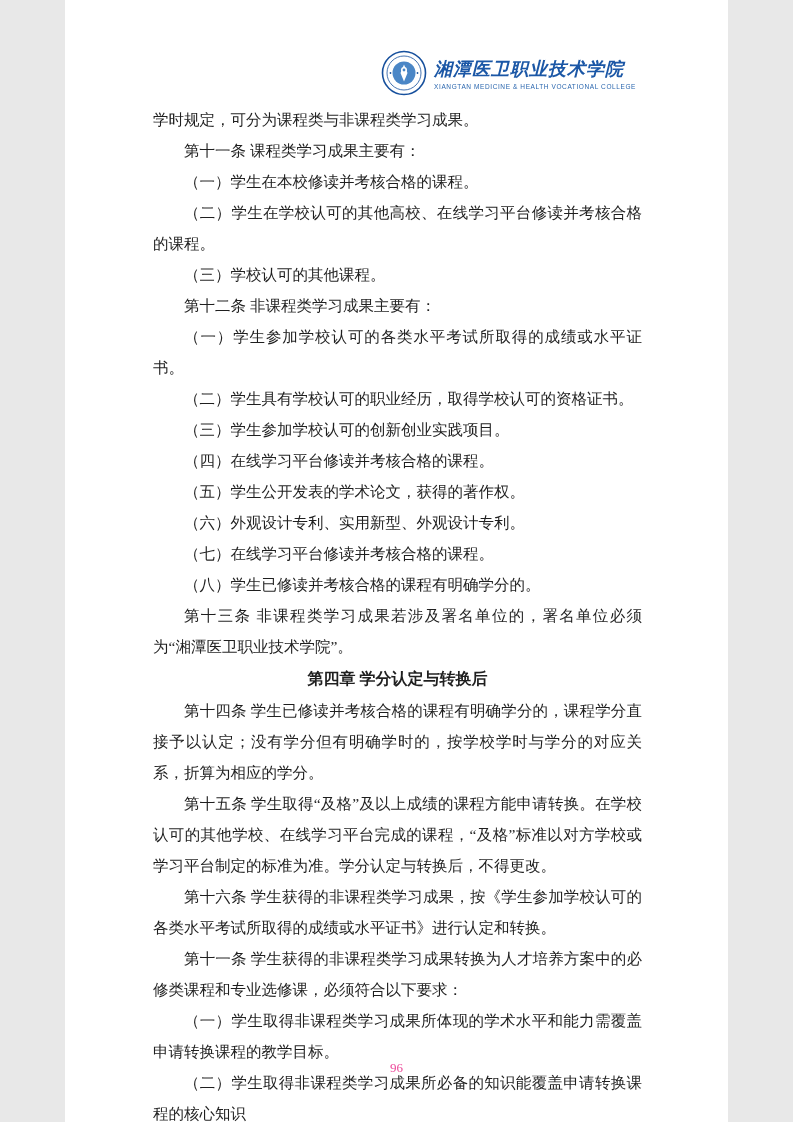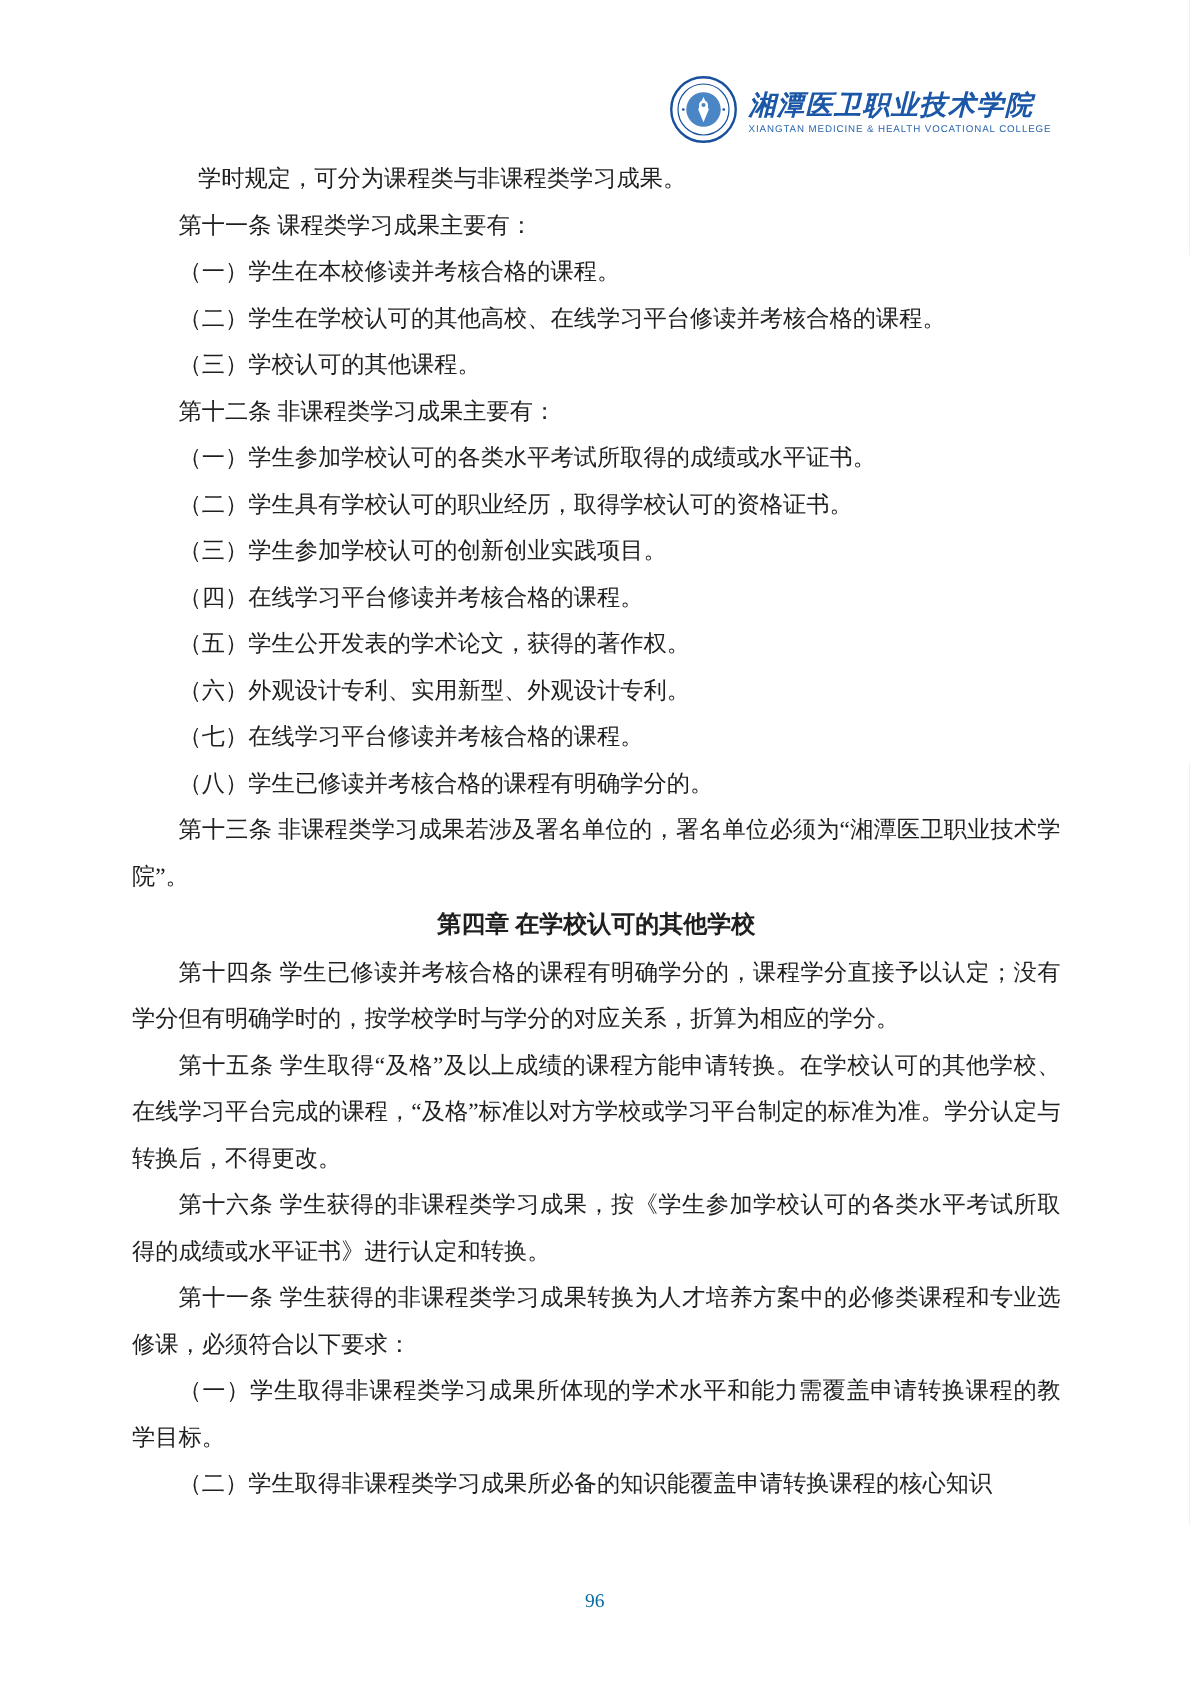--- a/index.html
+++ b/index.html
@@ -1,18 +1,18 @@
 <!DOCTYPE html>
 <html><head>
 <meta charset="utf-8">
 <style>
   html, body { margin: 0; padding: 0; background: #e8e8e8; }
   .page {
     position: relative;
-    width: 793px;
+    width: 663px;
     height: 1122px;
     margin: 0 auto;
     background: #ffffff;
     font-family: "Liberation Serif", "DejaVu Serif", serif;
     color: #1f1f1f;
     overflow: hidden;
     box-sizing: border-box;
   }
   
   .header {
@@ -49,39 +49,39 @@
     left: 88px;
     right: 86px;
   }
   .par {
     margin: 0;
     font-size: 15.5px;
     line-height: 31px;
     text-align: justify;
     text-indent: 2em;
   }
-  .noindent { text-indent: 0; margin-left: 44px; }
+  .noindent { text-indent: 0; }
   .chapter-heading {
     text-align: center;
     text-indent: 0;
     font-weight: bold;
     font-size: 16px;
     margin: 1px 0;
   }
   
   .footer {
     position: absolute;
     left: 0;
     right: 0;
     bottom: 46px;
     text-align: center;
   }
   .page-number {
     font-size: 13px;
-    color: #0369a1;
+    color: #ec4899;
     font-family: "Liberation Serif", "DejaVu Serif", serif;
   }
 </style>
 </head>
 <body>
 
 <div class="page">
 
   <div class="header">
     <span>
@@ -111,21 +111,21 @@
     <p class="par">第十二条 非课程类学习成果主要有：</p>
     <p class="par">（一）学生参加学校认可的各类水平考试所取得的成绩或水平证书。</p>
     <p class="par">（二）学生具有学校认可的职业经历，取得学校认可的资格证书。</p>
     <p class="par">（三）学生参加学校认可的创新创业实践项目。</p>
     <p class="par">（四）在线学习平台修读并考核合格的课程。</p>
     <p class="par">（五）学生公开发表的学术论文，获得的著作权。</p>
     <p class="par">（六）外观设计专利、实用新型、外观设计专利。</p>
     <p class="par">（七）在线学习平台修读并考核合格的课程。</p>
     <p class="par">（八）学生已修读并考核合格的课程有明确学分的。</p>
     <p class="par">第十三条 非课程类学习成果若涉及署名单位的，署名单位必须为“湘潭医卫职业技术学院”。</p>
-    <p class="par chapter-heading">第四章 在学校认可的其他学校</p>
+    <p class="par chapter-heading">第四章 学分认定与转换后</p>
     <p class="par">第十四条 学生已修读并考核合格的课程有明确学分的，课程学分直接予以认定；没有学分但有明确学时的，按学校学时与学分的对应关系，折算为相应的学分。</p>
     <p class="par">第十五条 学生取得“及格”及以上成绩的课程方能申请转换。在学校认可的其他学校、在线学习平台完成的课程，“及格”标准以对方学校或学习平台制定的标准为准。学分认定与转换后，不得更改。</p>
     <p class="par">第十六条 学生获得的非课程类学习成果，按《学生参加学校认可的各类水平考试所取得的成绩或水平证书》进行认定和转换。</p>
     <p class="par">第十一条 学生获得的非课程类学习成果转换为人才培养方案中的必修类课程和专业选修课，必须符合以下要求：</p>
     <p class="par">（一）学生取得非课程类学习成果所体现的学术水平和能力需覆盖申请转换课程的教学目标。</p>
     <p class="par">（二）学生取得非课程类学习成果所必备的知识能覆盖申请转换课程的核心知识</p>
   </div>
 
   <div class="footer">
     <span class="page-number">96</span>

